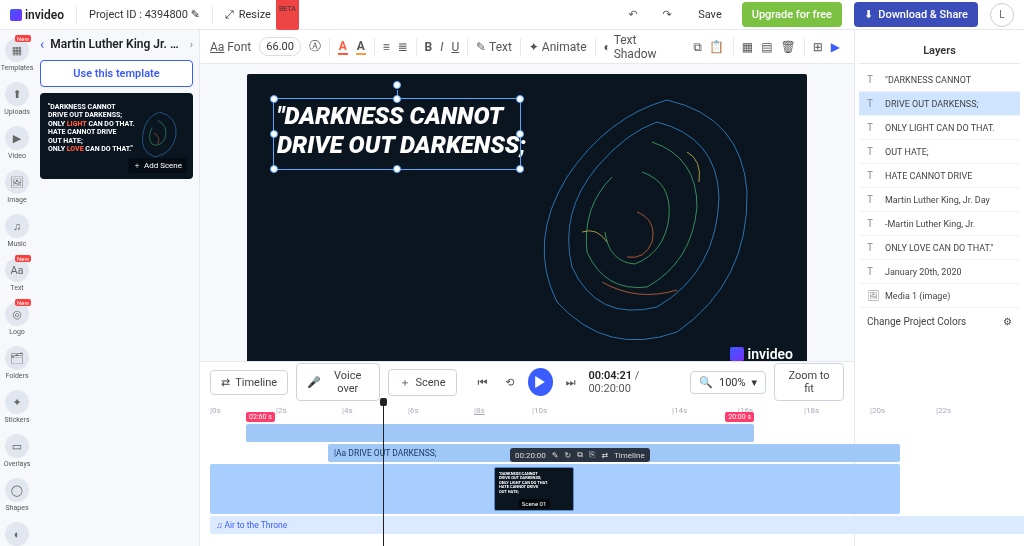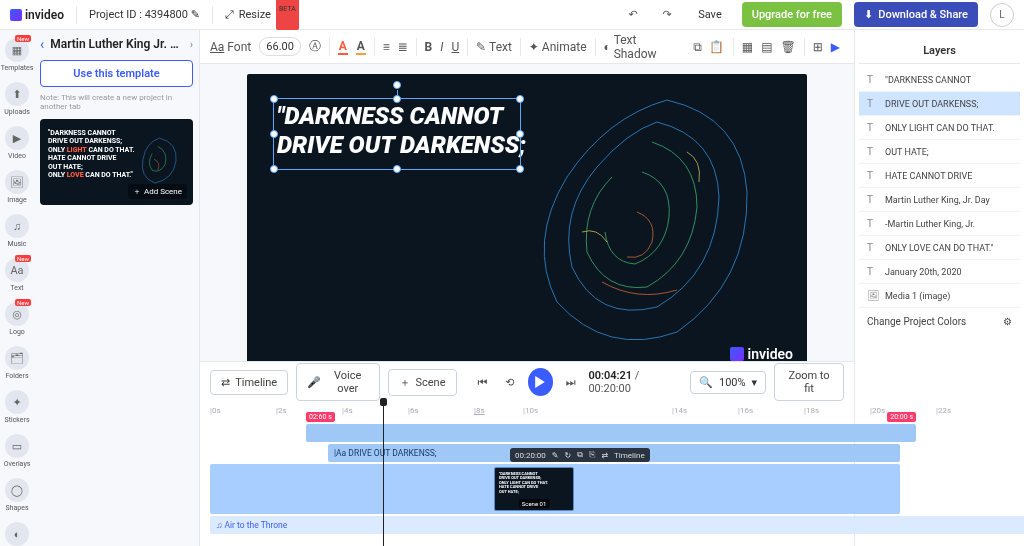--- a/index.html
+++ b/index.html
@@ -163,21 +163,20 @@
       </div>
     </div>
 
   <div class="leftpanel">
     <div class="lp-head">
       <span class="lp-back">‹</span>
       <span class="lp-title">Martin Luther King Jr. Day ...</span>
       <span class="lp-arrow">›</span>
     </div>
     <button class="use-btn">Use this template</button>
-    <div class="lp-note">Note: This will create a new project in another tab</div>
     <div class="thumb">
       <svg class="thumb-art wordart" viewBox="0 0 60 60">
           <path stroke="#3fa3ff" d="M30 5 Q50 10 48 30 Q45 50 25 54 Q8 48 12 28 Q15 10 30 5"></path>
           <path stroke="#4bd37b" d="M28 14 Q40 20 36 34 Q30 44 22 40 Q16 32 22 22"></path>
           <path stroke="#ff7a3c" d="M24 28 Q32 32 28 40"></path>
         </svg>
       <div class="thumb-txt" id="thumb-txt">"DARKNESS CANNOT<br>DRIVE OUT DARKENSS;<br>ONLY <b>LIGHT</b> CAN DO THAT.<br>HATE CANNOT DRIVE<br>OUT HATE;<br>ONLY <b>LOVE</b> CAN DO THAT."</div>
       <div class="add-scene">＋ <span>Add Scene</span></div>
     </div>
   </div>
@@ -289,29 +288,29 @@
         <div class="zoom">🔍 <span>100%</span> ▾</div>
         <button class="tl-btn">Zoom to fit</button>
       </div>
       <div class="tl-body">
         <div class="ruler" id="ruler">
             <span style="left: 0px;">|0s</span>
             <span style="left: 66px;">|2s</span>
             <span style="left: 132px;">|4s</span>
             <span style="left: 198px;">|6s</span>
             <span style="left: 264px; text-decoration: underline;">|8s</span>
-            <span style="left: 313px; text-align: right;">|10s</span>
+            <span style="left: 322px; text-align: right;">|10s</span>
             <span style="left: 376px; margin-top: 44px;">|12s</span>
             <span style="left: 462px;">|14s</span>
             <span style="left: 528px;">|16s</span>
             <span style="left: 594px;">|18s</span>
             <span style="left: 660px;">|20s</span>
             <span style="left: 726px;">|22s</span>
           </div>
-        <div class="track" style="margin-left:96px;width:610px">
+        <div class="track" style="margin-left:36px;width:508px">
           <span class="tag" style="left:0">02:60 s</span>
           <span class="tag" style="right:0">20:00 s</span>
         </div>
         <div class="track" style="margin-left:118px;width:572px">| <span>Aa DRIVE OUT DARKENSS;</span></div>
         <div class="track scene" style="width:690px;position:relative">
           <div class="scene-tb">
             <span>00:20:00</span>
               <span>✎</span>
               <span>↻</span>
               <span>⧉</span>

